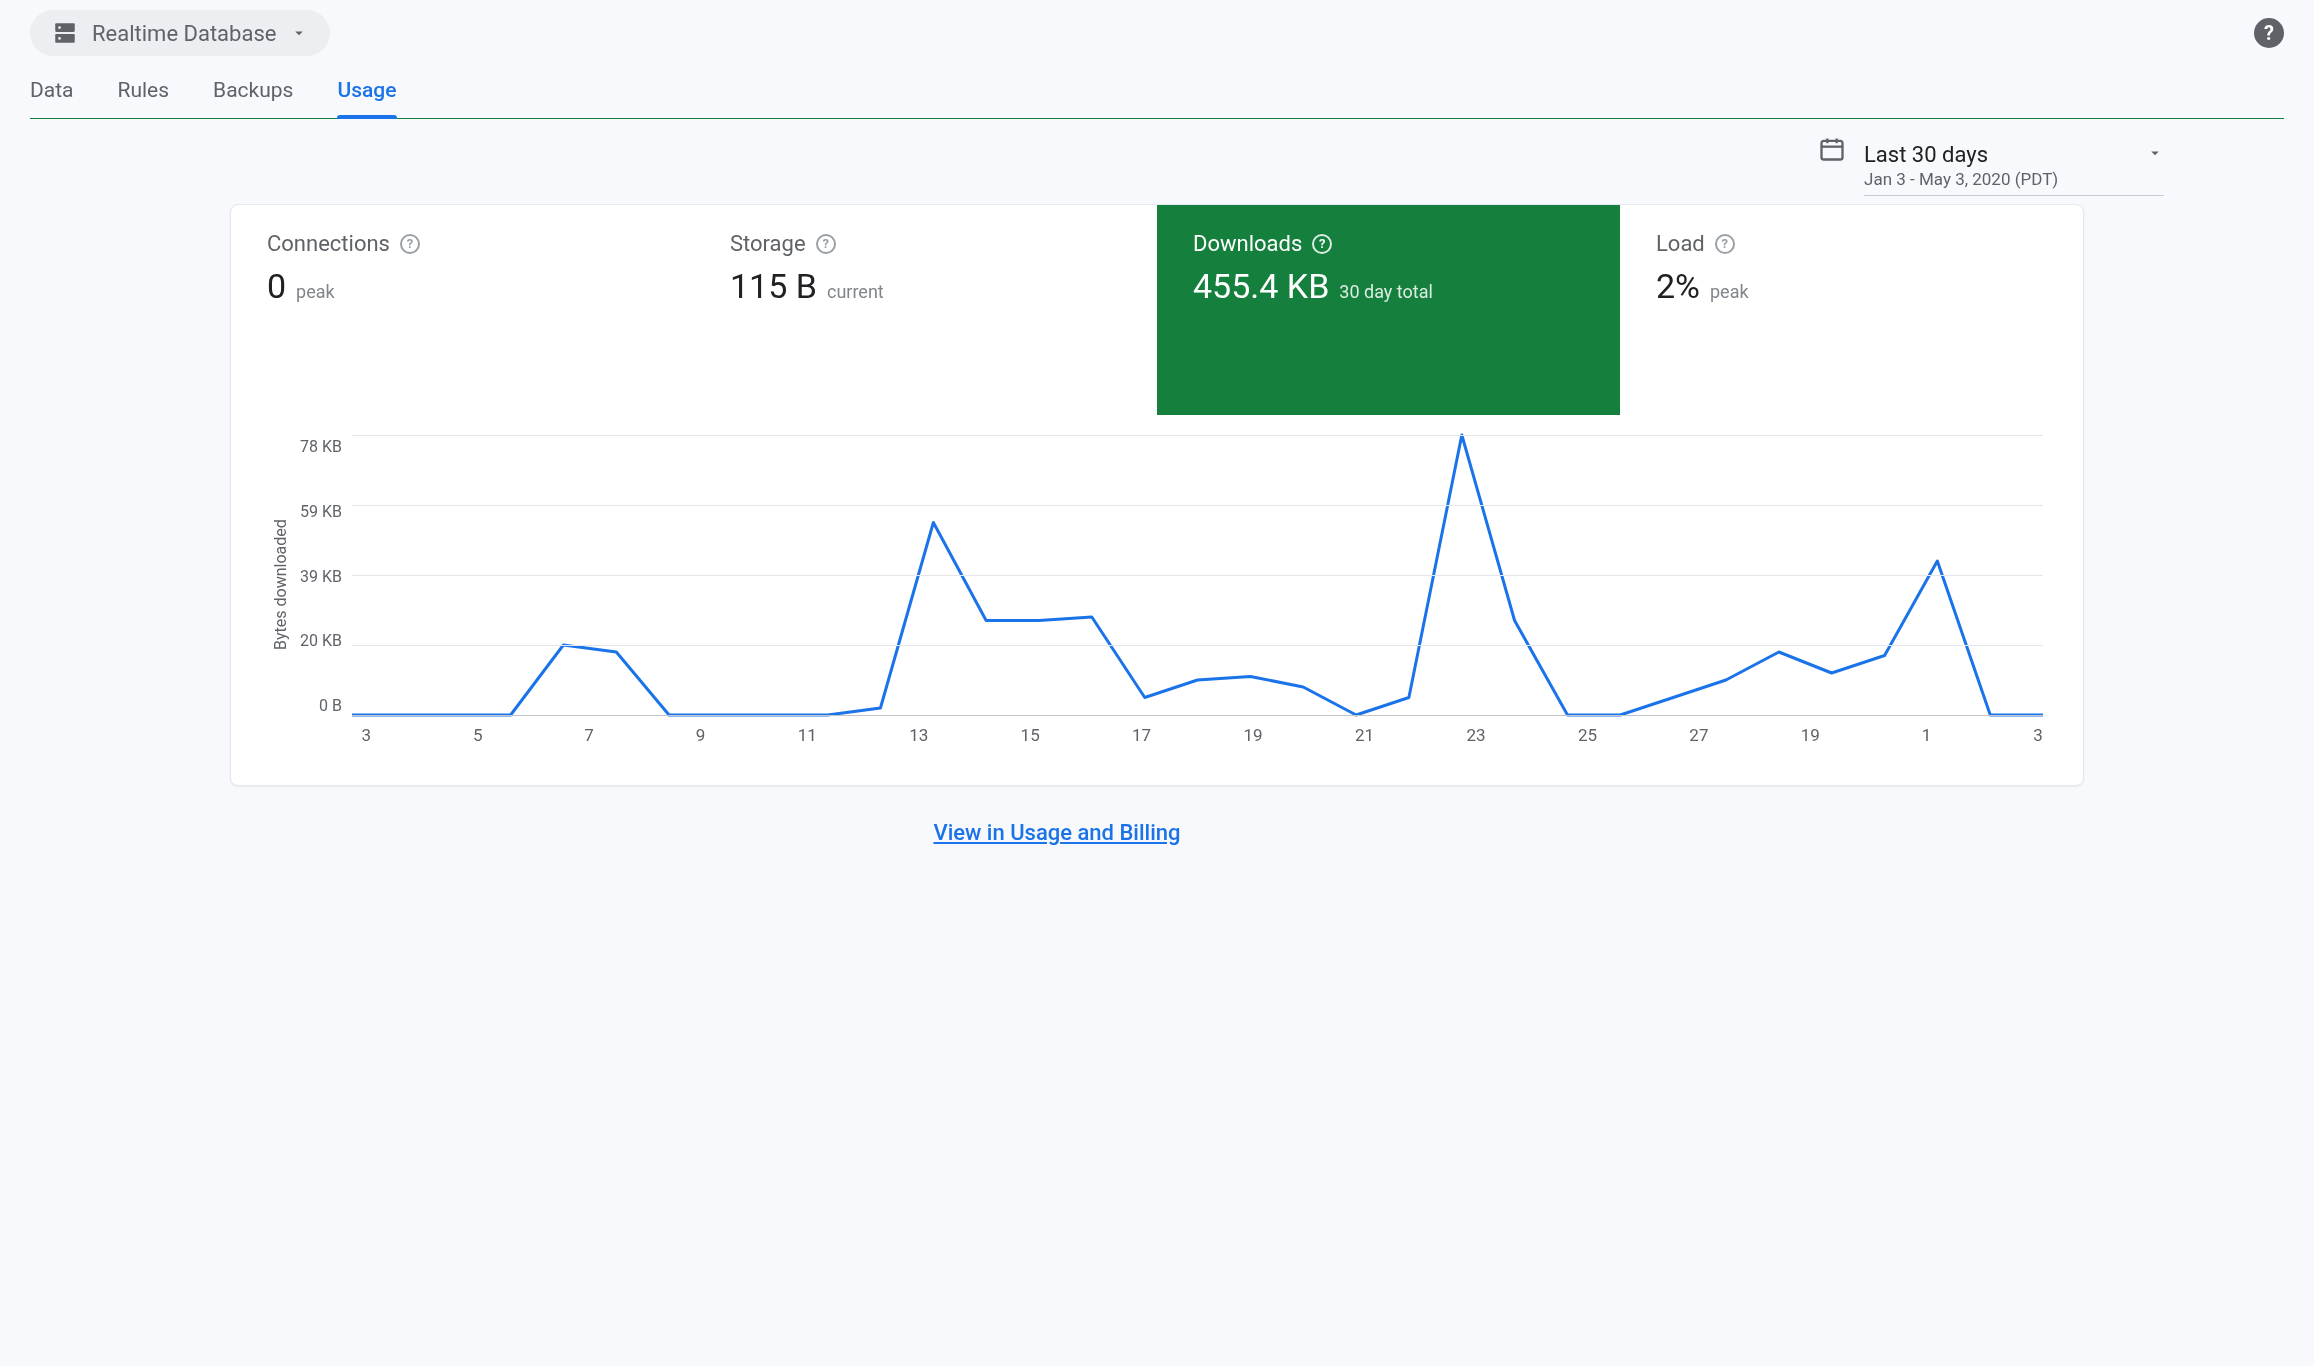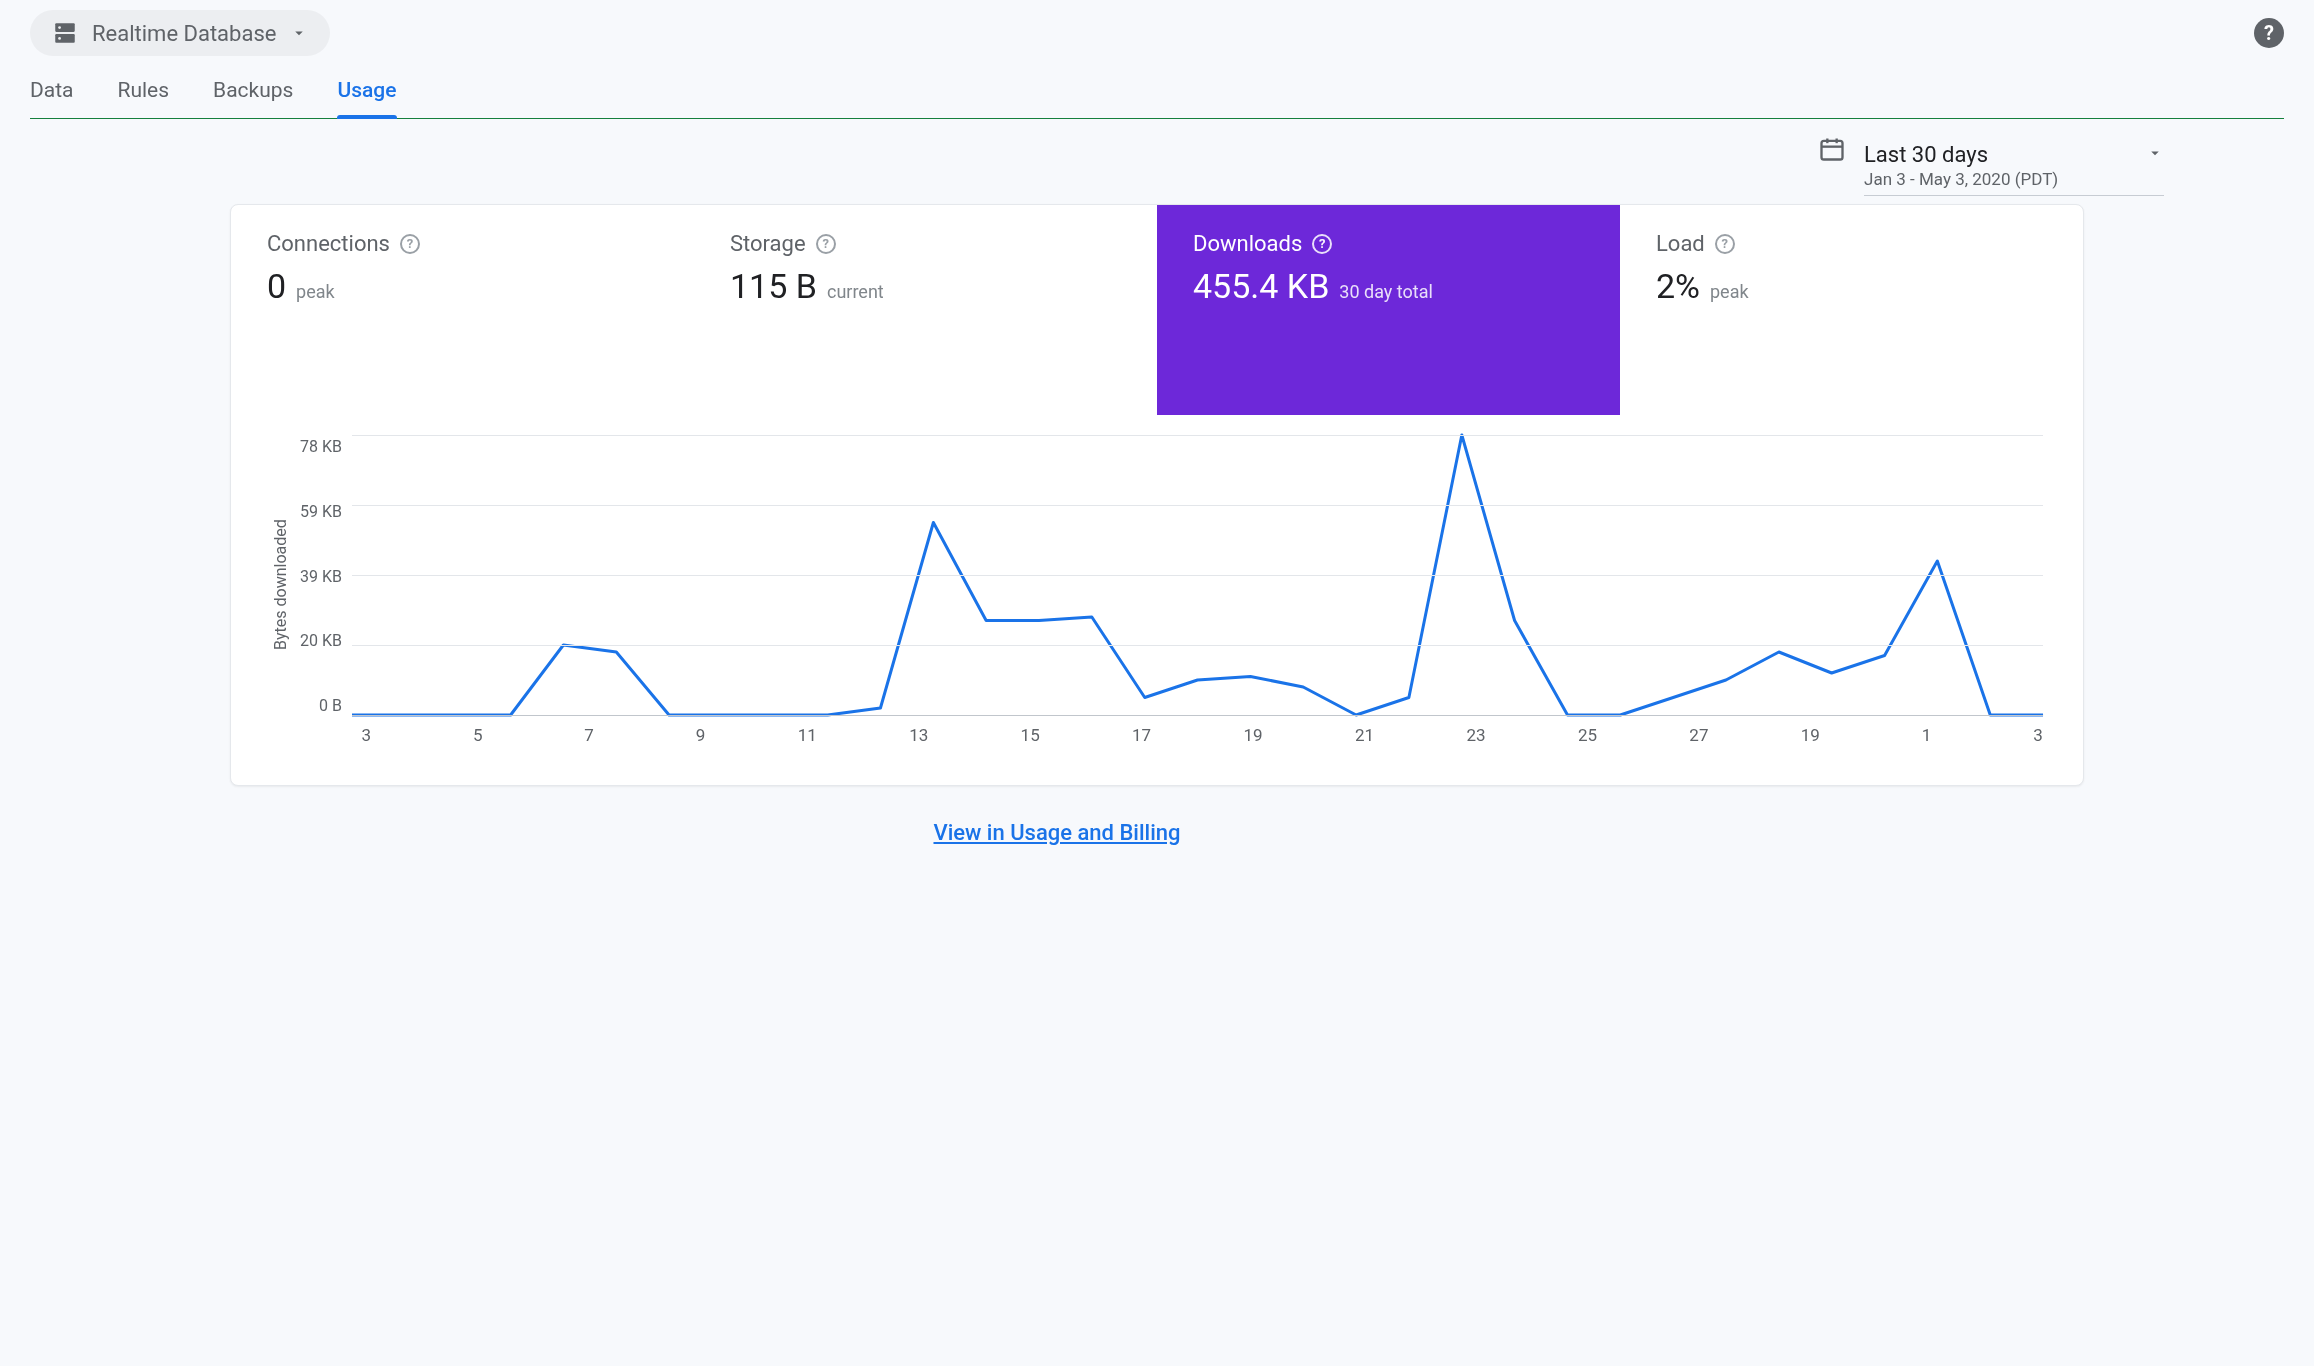--- a/index.html
+++ b/index.html
@@ -117,21 +117,21 @@
   .metrics {
     display: grid;
     grid-template-columns: repeat(4, 1fr);
   }
   .metric {
     padding: 26px 36px 30px 36px;
     min-height: 210px;
     cursor: pointer;
   }
   .metric.selected {
-    background: #6d28d9;
+    background: #15803d;
     color: #fff;
   }
   .metric .m-title-row {
     display:flex; align-items:center; gap:10px;
     margin-bottom: 10px;
   }
   .metric .m-title {
     font-size: 22px;
     color: #5f6368;
   }

